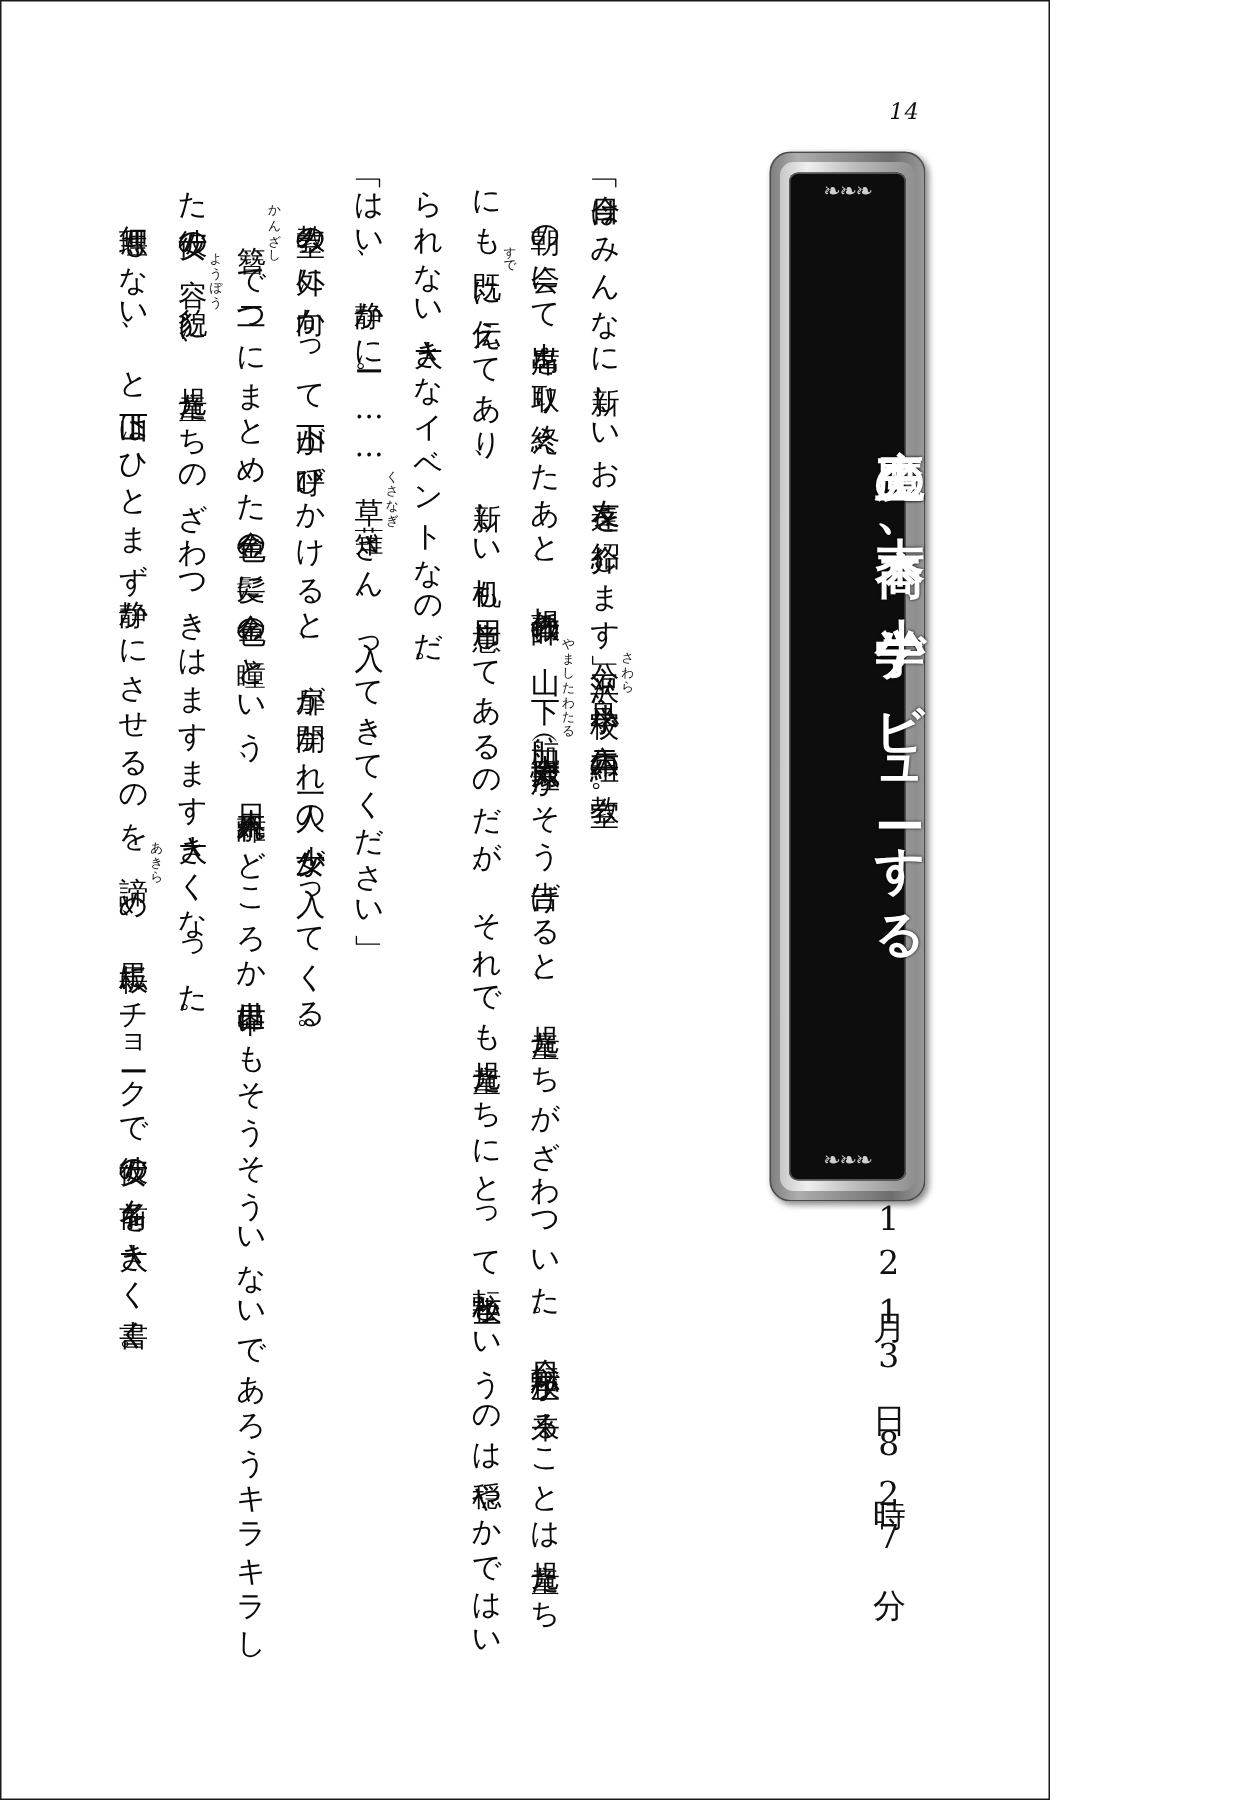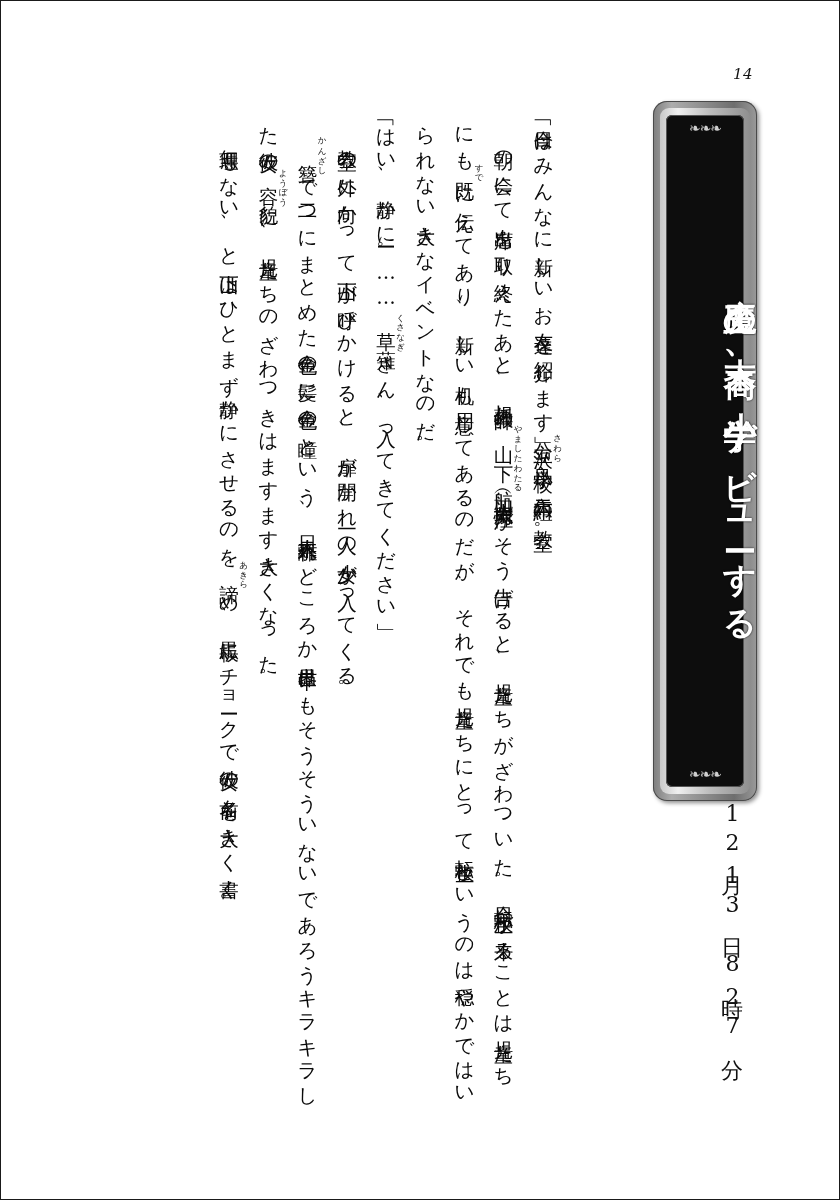--- a/index.html
+++ b/index.html
@@ -13,21 +13,21 @@
     position: relative;
     font-family: "DejaVu Serif", "Liberation Serif", serif;
     color: #000000;
     overflow: hidden;
   }
 
   
   .page {
     position: absolute;
     left: 0; top: 0;
-    width: 840px;
+    width: 700px;
     height: 1200px;
     box-sizing: border-box;
     border: 1px solid #1a1a1a;
     background: #ffffff;
   }
 
   
   .page-number {
     position: absolute;
     top: 64px;

